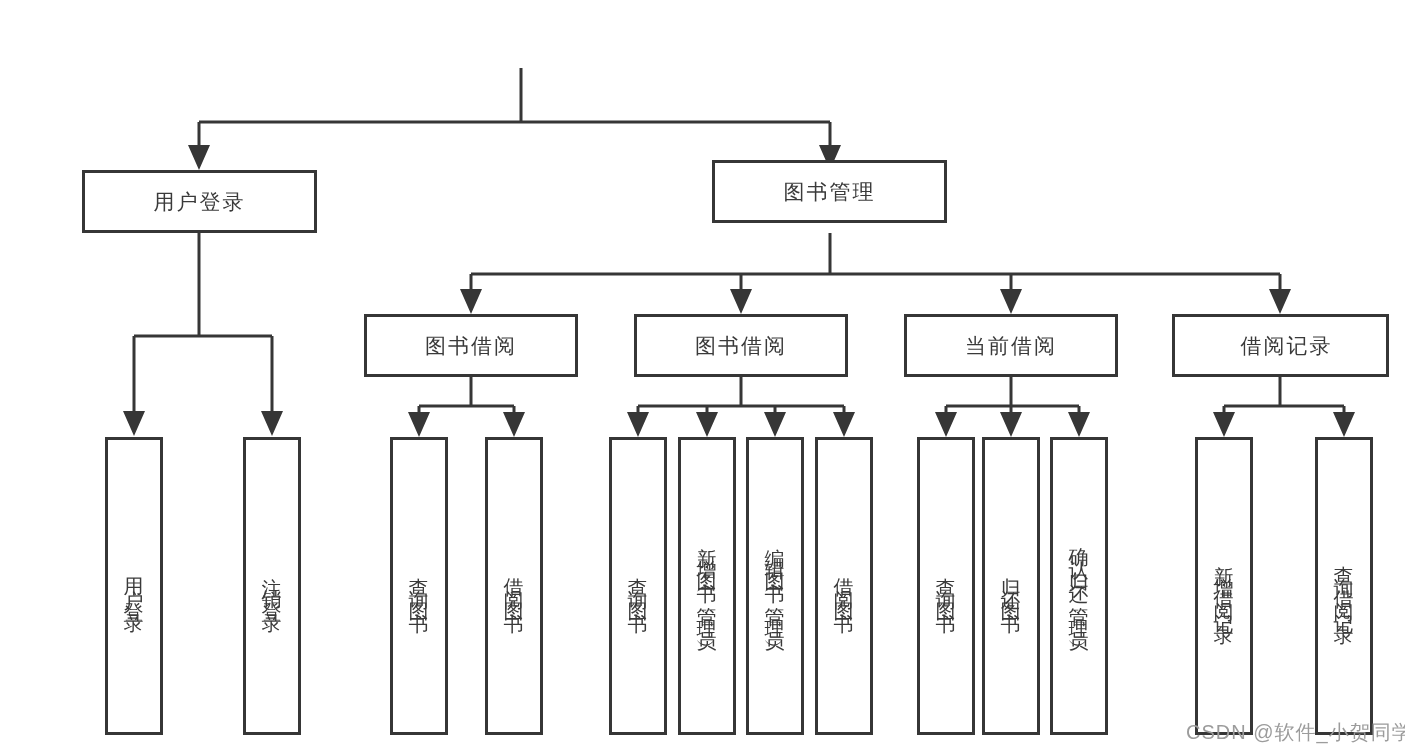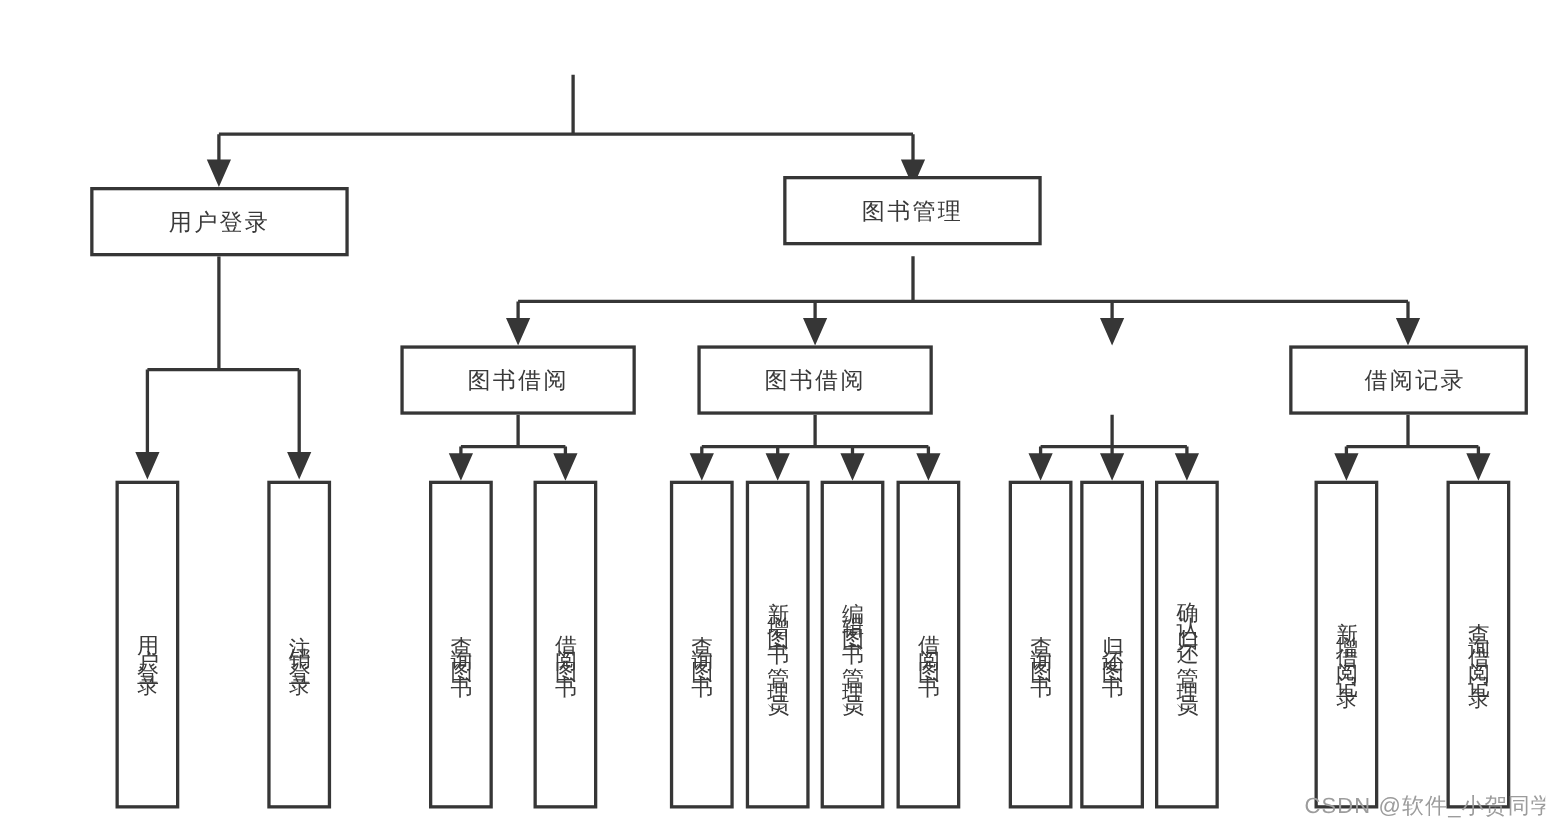--- a/index.html
+++ b/index.html
@@ -70,20 +70,21 @@
       M1068,412 H1090 L1079,437 Z
       M1213,412 H1235 L1224,437 Z  M1333,412 H1355 L1344,437 Z"></path>
   </svg>
 
 
   <div class="node" style="left:82px;top:170px;width:235px;height:63px;">用户登录</div>
   <div class="node" style="left:712px;top:160px;width:235px;height:63px;">图书管理</div>
 
   <div class="node" style="left:364px;top:314px;width:214px;height:63px;">图书借阅</div>
   <div class="node" style="left:634px;top:314px;width:214px;height:63px;">图书借阅</div>
+  <div class="node" style="left:904px;top:314px;width:214px;height:63px;">当前借阅</div>
   <div class="node" style="left:1172px;top:314px;width:217px;height:63px;padding-left:12px;">借阅记录</div>
 
   <div class="vnode" style="left:105px;top:437px;width:58px;height:298px;">用户登录</div>
   <div class="vnode" style="left:243px;top:437px;width:58px;height:298px;">注销登录</div>
 
   <div class="vnode" style="left:390px;top:437px;width:58px;height:298px;">查询图书</div>
   <div class="vnode" style="left:485px;top:437px;width:58px;height:298px;">借阅图书</div>
 
   <div class="vnode" style="left:609px;top:437px;width:58px;height:298px;">查询图书</div>
   <div class="vnode" style="left:678px;top:437px;width:58px;height:298px;">新增图书（管理员）</div>

